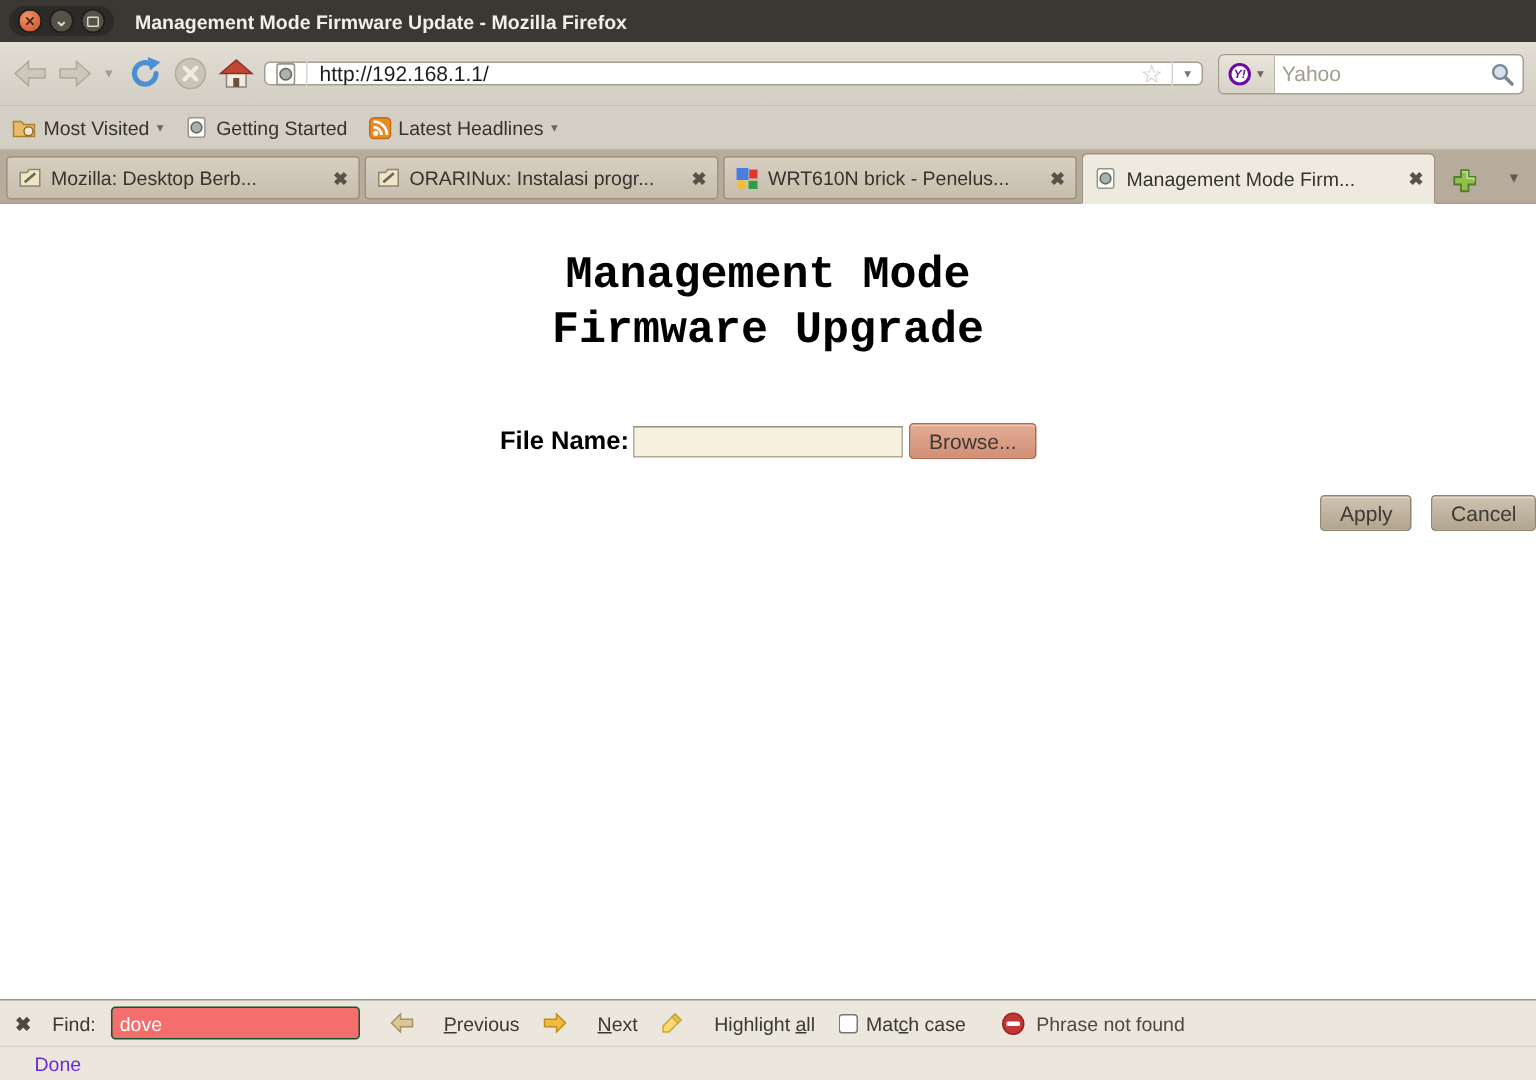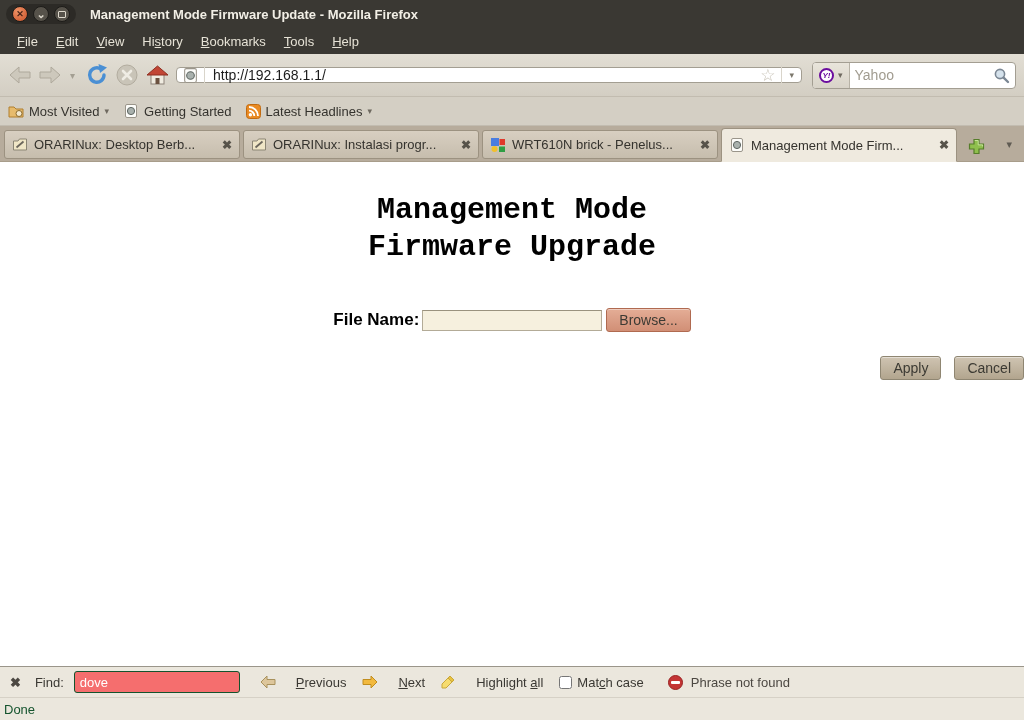--- a/index.html
+++ b/index.html
@@ -94,47 +94,38 @@
   .find-btn{display:flex;align-items:center;gap:20px;margin-right:16px;cursor:default;}
   .match-wrap{display:flex;align-items:center;gap:5px;margin-right:24px;}
   .match-wrap input{width:13px;height:13px;margin:0;}
   .noentry{width:15px;height:15px;border-radius:50%;background:#c43535;border:1px solid #992222;
     display:flex;align-items:center;justify-content:center;margin-right:8px;box-sizing:border-box;}
   .noentry .bar{width:9px;height:3px;background:#fff;border-radius:1px;}
   .find-status{color:#4c4842;}
 
   
   .statusbar{height:23px;background:#ebe7dd;border-top:1px solid #d6d1c6;display:flex;align-items:center;
-    padding-left:4px;font-size:13px;color:#14532d;flex:none;box-sizing:border-box;}
+    padding-left:23px;font-size:13px;color:#6d28d9;flex:none;box-sizing:border-box;}
 </style>
 </head>
 <body>
 
 <div class="window">
 
   <div class="titlebar">
     <div class="win-controls">
       <span class="wbtn close">✕</span>
       <span class="wbtn min">⌄</span>
       <span class="wbtn max">
           <span class="sq"></span>
         </span>
     </div>
     <div class="titletext">Management Mode Firmware Update - Mozilla Firefox</div>
   </div>
 
-  <div class="menubar">
-    <span class="menu-item"><span class="mn">F</span>ile</span>
-    <span class="menu-item"><span class="mn">E</span>dit</span>
-    <span class="menu-item"><span class="mn">V</span>iew</span>
-    <span class="menu-item">Hi<span class="mn">s</span>tory</span>
-    <span class="menu-item"><span class="mn">B</span>ookmarks</span>
-    <span class="menu-item"><span class="mn">T</span>ools</span>
-    <span class="menu-item"><span class="mn">H</span>elp</span>
-  </div>
 
   <div class="navbar">
     <span class="navbtn">
       <svg width="24" height="20" viewBox="0 0 24 20">
         <path d="M11 2 L2 10 L11 18 L11 13 L22 13 L22 7 L11 7 Z" fill="#cdc8bc" stroke="#aeA89b" stroke-width="1"></path>
       </svg>
     </span>
     <span class="navbtn">
       <svg width="24" height="20" viewBox="0 0 24 20" style="transform:scaleX(-1)">
         <path d="M11 2 L2 10 L11 18 L11 13 L22 13 L22 7 L11 7 Z" fill="#cdc8bc" stroke="#aea89b" stroke-width="1"></path>
@@ -212,21 +203,21 @@
       <span class="drop">▾</span>
     </span>
   </div>
 
   <div class="tabbar">
     <div class="tab inactive">
       <svg width="16" height="15" viewBox="0 0 16 15">
         <path d="M1.5 4 L6 4 L7.5 2 L14.5 2 L14.5 13 L1.5 13 Z" fill="#f0e6c6" stroke="#8b8574"></path>
         <line x1="4.5" y1="10.5" x2="11.5" y2="4.5" stroke="#6b665c" stroke-width="1.8"></line>
       </svg>
-      <span class="tab-label">ORARINux: Desktop Berb...</span>
+      <span class="tab-label">Mozilla: Desktop Berb...</span>
       <span class="tab-close">✖</span>
     </div>
     <div class="tab inactive">
       <svg width="16" height="15" viewBox="0 0 16 15">
         <path d="M1.5 4 L6 4 L7.5 2 L14.5 2 L14.5 13 L1.5 13 Z" fill="#f0e6c6" stroke="#8b8574"></path>
         <line x1="4.5" y1="10.5" x2="11.5" y2="4.5" stroke="#6b665c" stroke-width="1.8"></line>
       </svg>
       <span class="tab-label">ORARINux: Instalasi progr...</span>
       <span class="tab-close">✖</span>
     </div>

